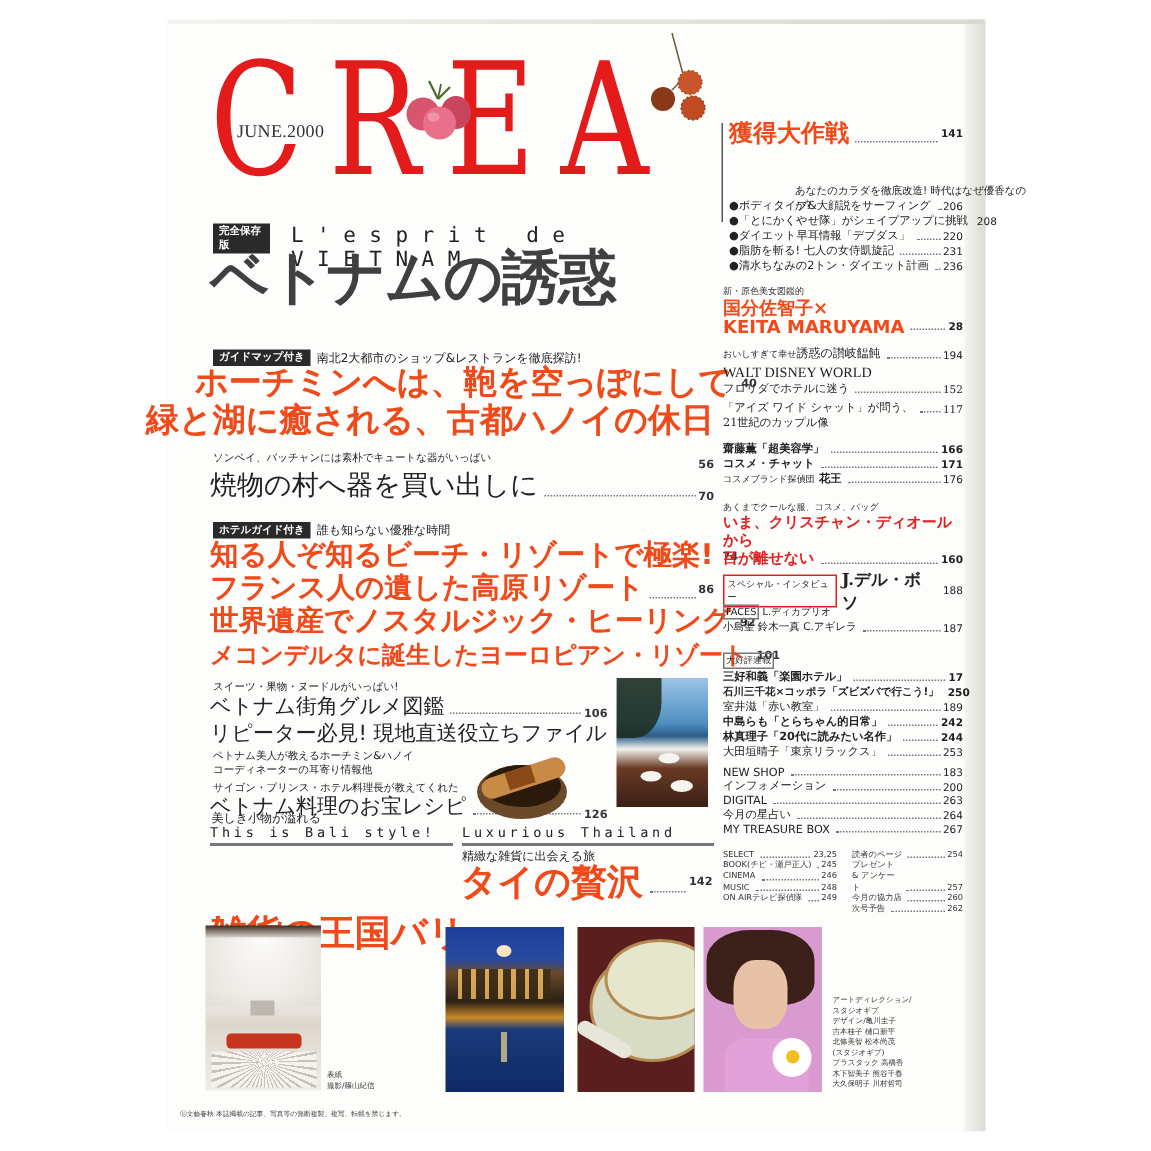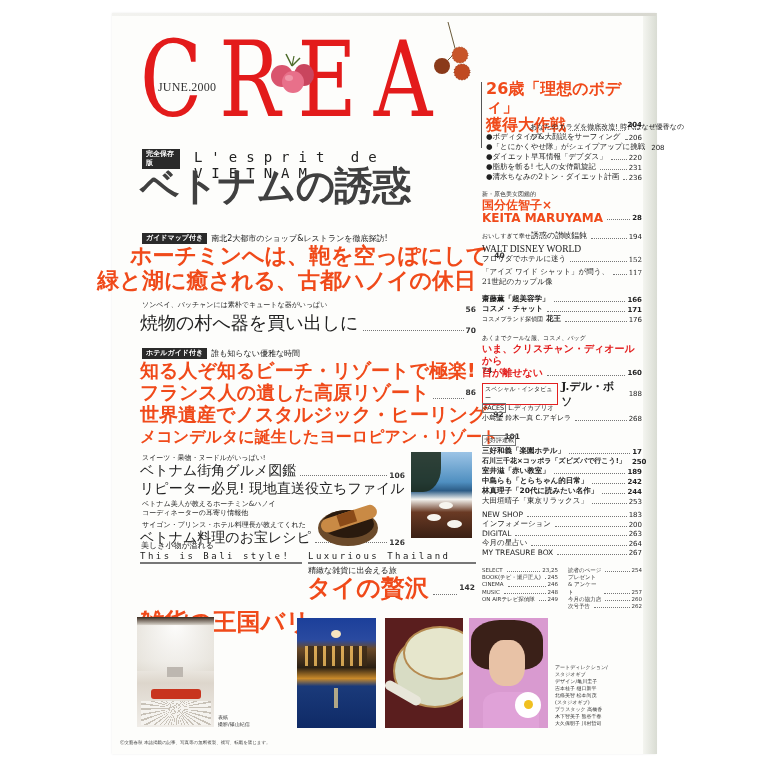--- a/index.html
+++ b/index.html
@@ -177,25 +177,24 @@
 <div class="abs section-hdr" style="left:308px;top:551px;width:168px;">Luxurious Thailand</div>
 <div class="abs sub" style="left:308px;top:565px;font-size:8px;">精緻な雑貨に出会える旅</div>
 <div class="abs row red" style="left:307px;top:575px;width:168px;font-size:24px;line-height:26px;">
   <span>タイの贅沢</span>
   <span class="dots" style="margin-bottom:6px;"></span>
   <span class="pg">142</span>
 </div>
 
 <div class="abs" style="left:481px;top:82px;width:1px;height:66px;background:#555;"></div>
 <div class="rc" style="top:80px;">
-  <div class="red" style="font-size:16px;line-height:18px;padding-left:4px;">26歳「理想のボディ」</div>
   <div class="row red" style="font-size:16px;line-height:18px;padding-left:4px;">
     <span>獲得大作戦</span>
     <span class="dots" style="margin-bottom:3px;"></span>
-    <span class="rc-pg" style="font-weight:bold;">204</span>
+    <span class="rc-pg" style="font-weight:bold;">141</span>
   </div>
 </div>
 <div class="rc rc-small" style="top:122px;padding-left:4px;margin-left:44px;">あなたのカラダを徹底改造! 時代はなぜ優香なのか?</div>
 <div class="rc" style="top:132px;padding-left:4px;width:156px;">
   <div class="rc-row">
       <span>●ボディタイプ&amp;大顔説をサーフィング</span>
       <span class="dots"></span>
       <span class="rc-pg">206</span>
     </div>
   <div class="rc-row">
@@ -285,37 +284,37 @@
   <span style="font-family:'DejaVu Serif',serif;font-size:11px;font-weight:bold;color:#222;margin-left:3px;">J.デル・ボソ</span>
   <span class="dots" style="margin-bottom:-4px;"></span>
   <span class="rc-pg">188</span>
 </div>
 
 <div class="rc" style="top:404px;">
   <div style="font-size:6.5px;color:#222;"><span style="border:1px solid #777;padding:0 1px;">FACES</span> <span>L.ディカプリオ</span></div>
   <div class="rc-row" style="font-size:7px;">
     <span>小島聖 鈴木一真 C.アギレラ</span>
       <span class="dots"></span>
-      <span class="rc-pg">268</span>
+      <span class="rc-pg">187</span>
   </div>
 </div>
 
 <div class="rc" style="top:427px;">
   <div style="font-size:6px;color:#333;border:1px solid #777;display:inline-block;padding:0 1px;">大好評連載</div>
   <div class="rc-row" style="font-weight:bold;">
       <span>三好和義「楽園ホテル」</span>
       <span class="dots"></span>
       <span class="rc-pg">17</span>
     </div>
   <div class="rc-row" style="font-weight:bold;font-size:7px;">
       <span>石川三千花×コッポラ「ズビズバで行こう!」</span>
       <span class="dots"></span>
       <span class="rc-pg">250</span>
     </div>
-  <div class="rc-row" style="font-weight:bold;">
+  <div class="rc-row" style="font-weight:normal;">
       <span>室井滋「赤い教室」</span>
       <span class="dots"></span>
       <span class="rc-pg">189</span>
     </div>
   <div class="rc-row" style="font-weight:bold;">
       <span>中島らも「とらちゃん的日常」</span>
       <span class="dots"></span>
       <span class="rc-pg">242</span>
     </div>
   <div class="rc-row" style="font-weight:bold;">

